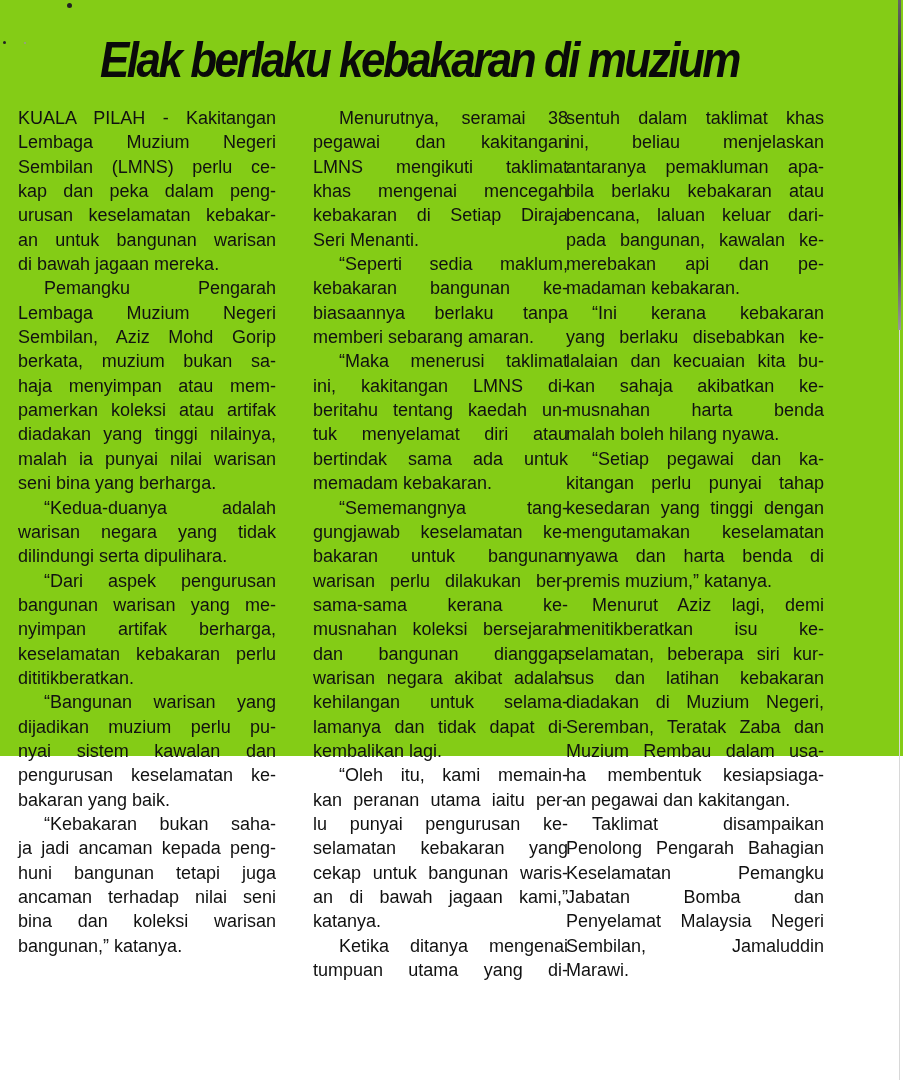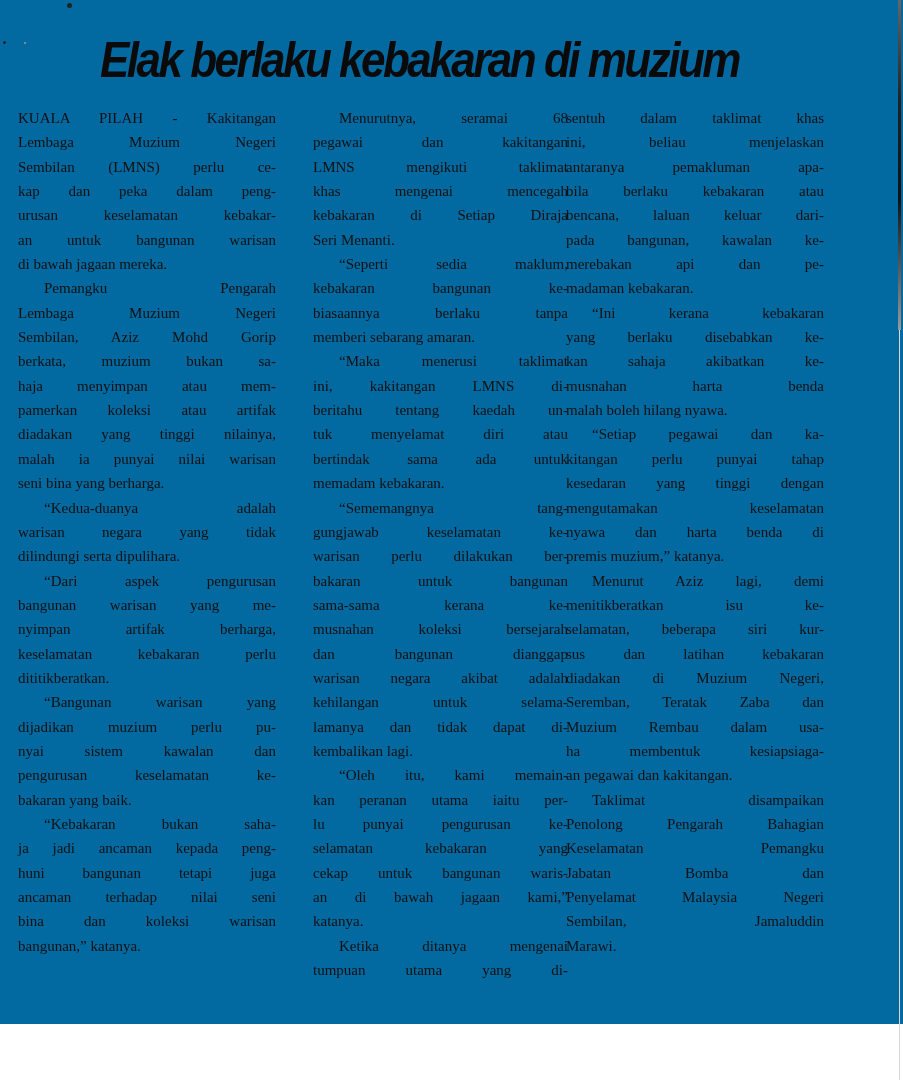--- a/index.html
+++ b/index.html
@@ -10,22 +10,22 @@
   body {
     width: 903px;
     height: 1080px;
     position: relative;
     overflow: hidden;
     color: #111111;
   }
   .page {
     position: absolute;
     left: 0; top: 0;
-    width: 903px; height: 1024px;
-    background: #0369a1;
+    width: 903px; height: 756px;
+    background: #84cc16;
   }
   .edge-line {
     position: absolute;
     right: 2px;
     top: 0;
     width: 3px;
     height: 330px;
     background: linear-gradient(to bottom, #666 0%, #222 30%, #111 60%, #999 100%);
   }
   .edge-line-faint {
@@ -54,22 +54,22 @@
     letter-spacing: -2.5px;
     line-height: 50px;
     color: #0a0a0a;
     transform: scaleY(1.12);
     transform-origin: left top;
     white-space: nowrap;
   }
   .column {
     position: absolute;
     top: 106px;
-    font-family: Liberation Serif, serif;
-    font-size: 15px;
+    font-family: Liberation Sans, sans-serif;
+    font-size: 18px;
     line-height: 24.35px;
     color: #111;
   }
   .col-1 { left: 18px;  width: 258px; }
   .col-2 { left: 313px; width: 255px; }
   .col-3 { left: 566px; width: 258px; }
   .line {
     display: block;
     white-space: nowrap;
     text-align: justify;
@@ -127,40 +127,40 @@
       <span class="line">pengurusan keselamatan ke-</span>
       <span class="line last">bakaran yang baik.</span>
       <span class="line indent">“Kebakaran bukan saha-</span>
       <span class="line">ja jadi ancaman kepada peng-</span>
       <span class="line">huni bangunan tetapi juga</span>
       <span class="line">ancaman terhadap nilai seni</span>
       <span class="line">bina dan koleksi warisan</span>
       <span class="line last">bangunan,” katanya.</span>
     </div>
   <div class="column col-2">
-      <span class="line indent">Menurutnya, seramai 68</span>
+      <span class="line indent">Menurutnya, seramai 38</span>
       <span class="line">pegawai dan kakitangan</span>
       <span class="line">LMNS mengikuti taklimat</span>
       <span class="line">khas mengenai mencegah</span>
       <span class="line">kebakaran di Setiap Diraja</span>
       <span class="line last">Seri Menanti.</span>
       <span class="line indent">“Seperti sedia maklum,</span>
       <span class="line">kebakaran bangunan ke-</span>
       <span class="line">biasaannya berlaku tanpa</span>
       <span class="line last">memberi sebarang amaran.</span>
       <span class="line indent">“Maka menerusi taklimat</span>
       <span class="line">ini, kakitangan LMNS di-</span>
       <span class="line">beritahu tentang kaedah un-</span>
       <span class="line">tuk menyelamat diri atau</span>
       <span class="line">bertindak sama ada untuk</span>
       <span class="line last">memadam kebakaran.</span>
       <span class="line indent">“Sememangnya tang-</span>
       <span class="line">gungjawab keselamatan ke-</span>
+      <span class="line">bakaran untuk bangunan</span>
       <span class="line">warisan perlu dilakukan ber-</span>
-      <span class="line">bakaran untuk bangunan</span>
       <span class="line">sama-sama kerana ke-</span>
       <span class="line">musnahan koleksi bersejarah</span>
       <span class="line">dan bangunan dianggap</span>
       <span class="line">warisan negara akibat adalah</span>
       <span class="line">kehilangan untuk selama-</span>
       <span class="line">lamanya dan tidak dapat di-</span>
       <span class="line last">kembalikan lagi.</span>
       <span class="line indent">“Oleh itu, kami memain-</span>
       <span class="line">kan peranan utama iaitu per-</span>
       <span class="line">lu punyai pengurusan ke-</span>
@@ -175,20 +175,21 @@
       <span class="line">sentuh dalam taklimat khas</span>
       <span class="line">ini, beliau menjelaskan</span>
       <span class="line">antaranya pemakluman apa-</span>
       <span class="line">bila berlaku kebakaran atau</span>
       <span class="line">bencana, laluan keluar dari-</span>
       <span class="line">pada bangunan, kawalan ke-</span>
       <span class="line">merebakan api dan pe-</span>
       <span class="line last">madaman kebakaran.</span>
       <span class="line indent">“Ini kerana kebakaran</span>
       <span class="line">yang berlaku disebabkan ke-</span>
+      <span class="line">lalaian dan kecuaian kita bu-</span>
       <span class="line">kan sahaja akibatkan ke-</span>
       <span class="line">musnahan harta benda</span>
       <span class="line last">malah boleh hilang nyawa.</span>
       <span class="line indent">“Setiap pegawai dan ka-</span>
       <span class="line">kitangan perlu punyai tahap</span>
       <span class="line">kesedaran yang tinggi dengan</span>
       <span class="line">mengutamakan keselamatan</span>
       <span class="line">nyawa dan harta benda di</span>
       <span class="line last">premis muzium,” katanya.</span>
       <span class="line indent">Menurut Aziz lagi, demi</span>

